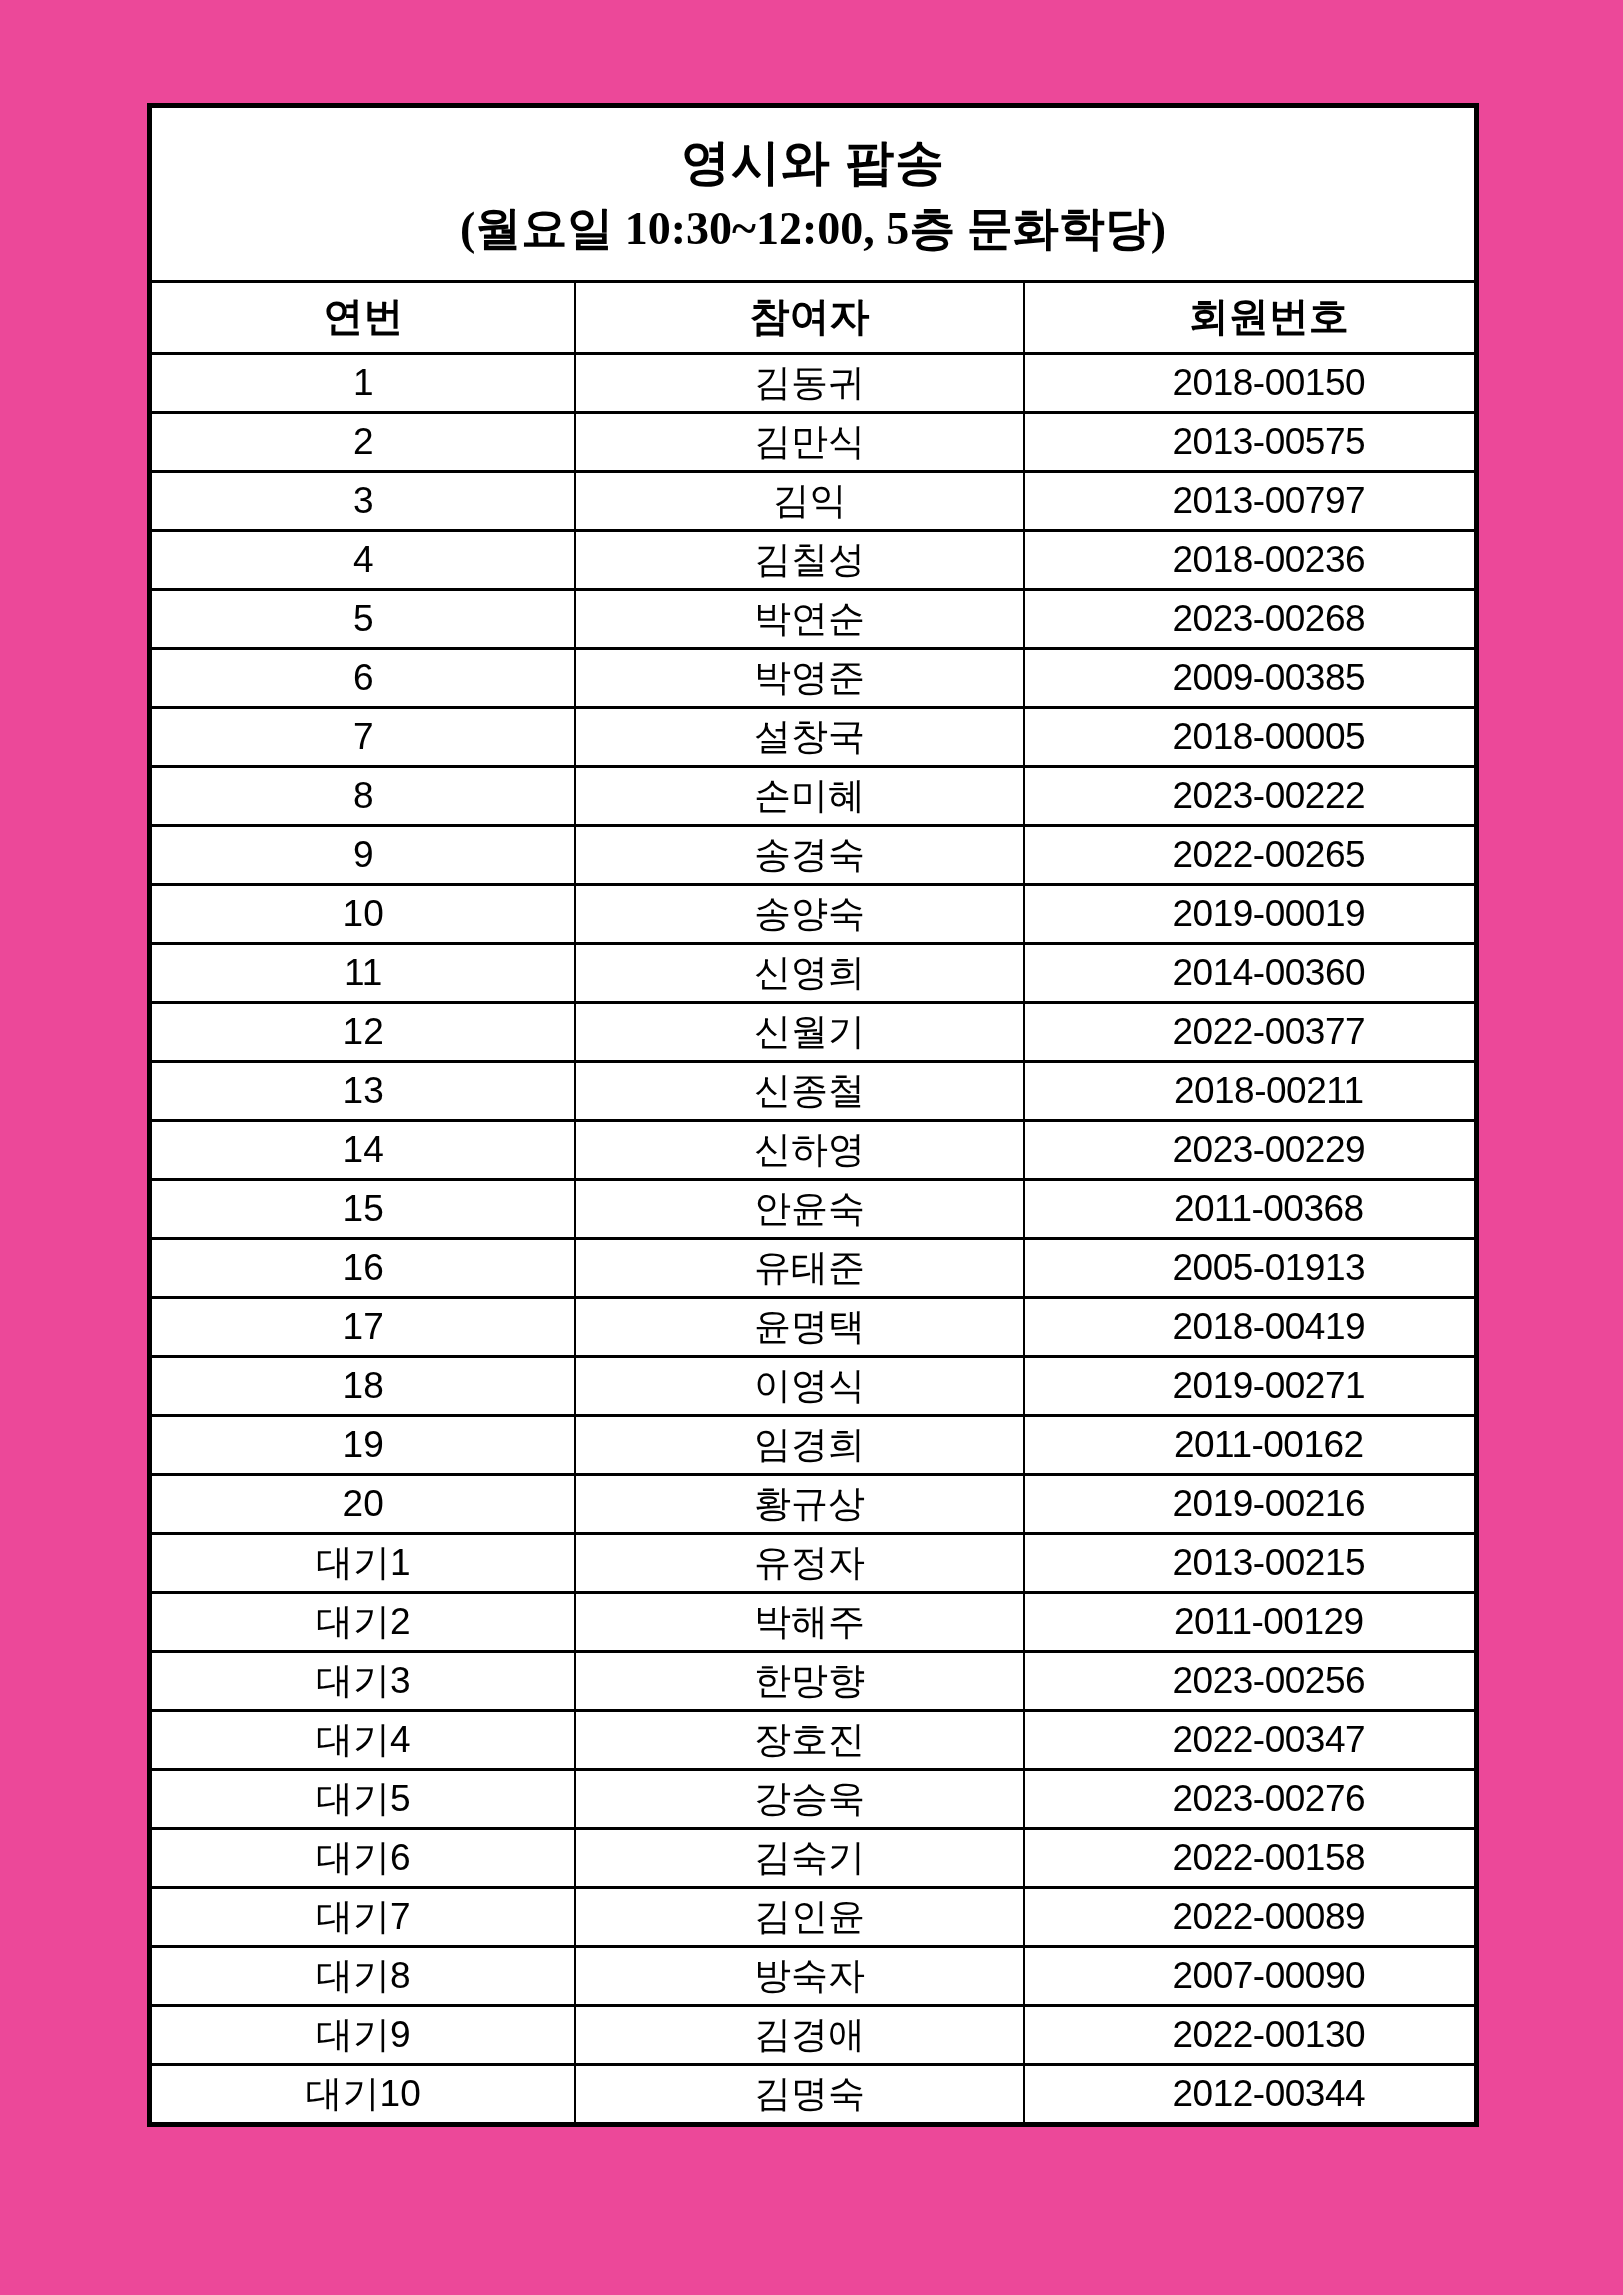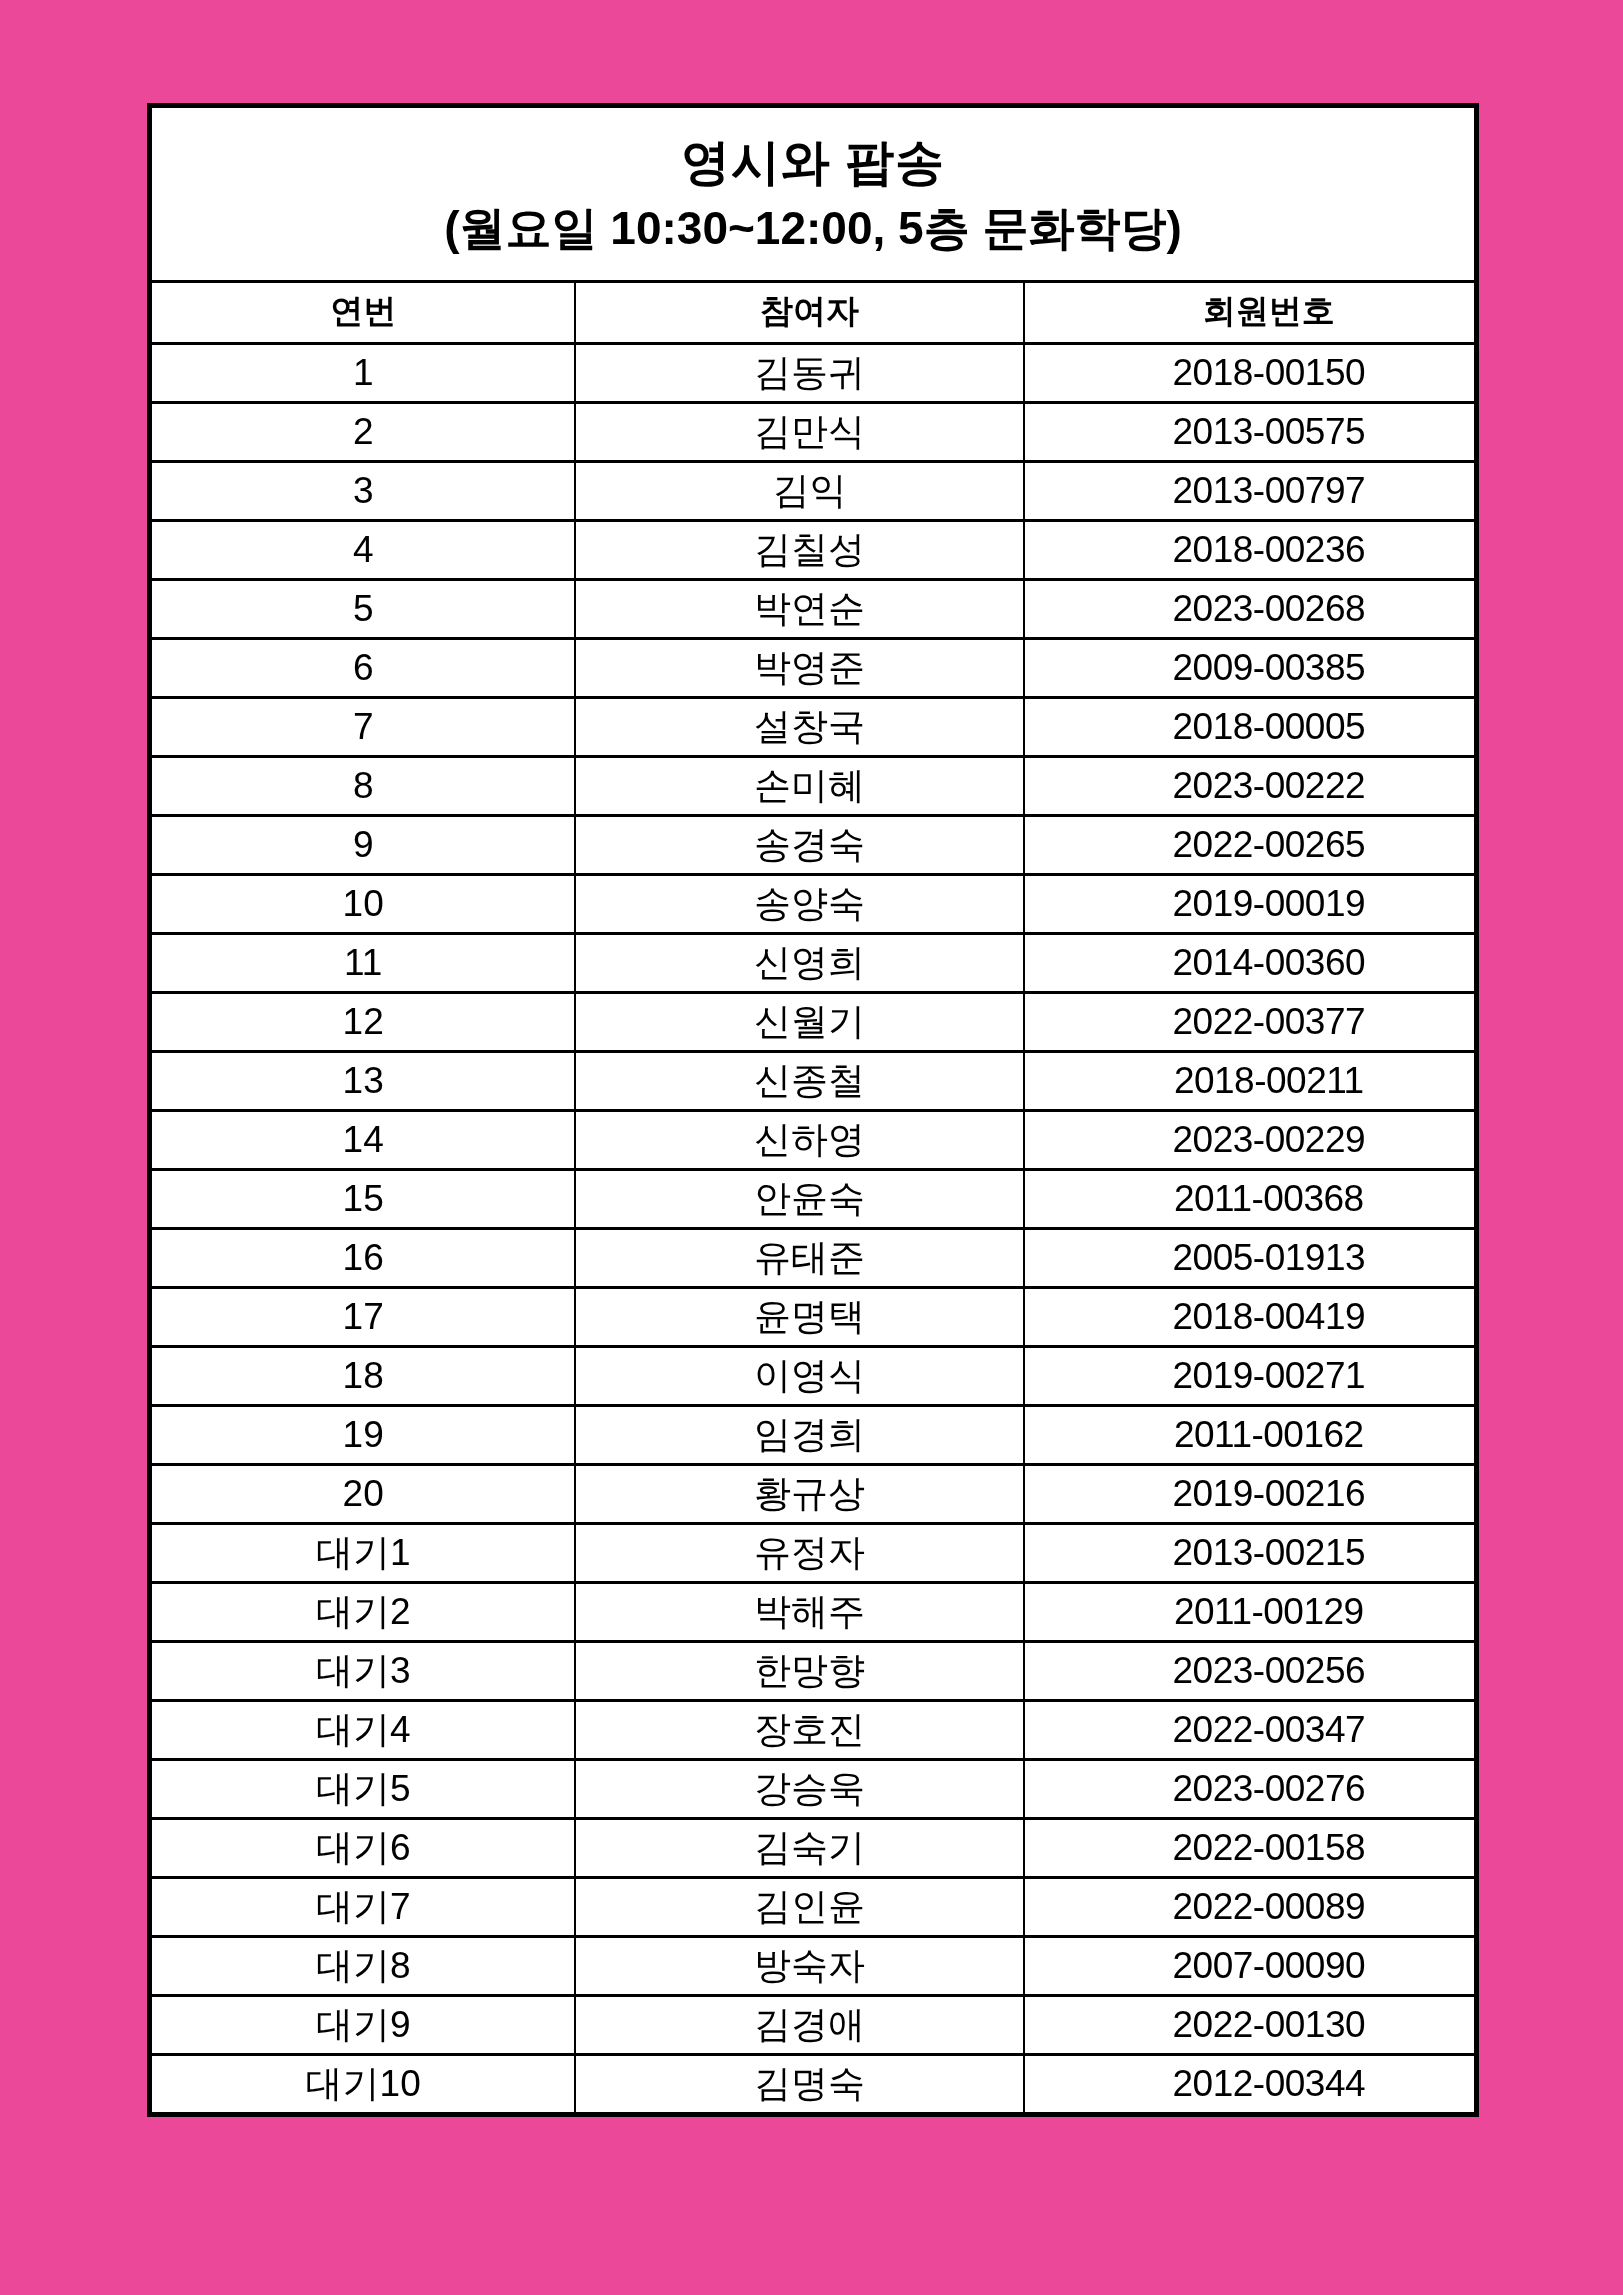--- a/index.html
+++ b/index.html
@@ -33,20 +33,21 @@
   .title {
     font-size: 49px;
     font-weight: bold;
     line-height: 1.5;
     letter-spacing: 0.9px;
   }
   .subtitle {
     font-size: 46px;
     font-weight: bold;
     line-height: 1.3;
+    font-family: Liberation Serif, serif;
   }
   .hrow {
     display: flex;
     align-items: stretch;
     border-bottom: 3.7px solid #000000;
   }
   .hrow:last-child { border-bottom: none; }
   .cell {
     box-sizing: border-box;
     border-right: 2.3px solid #000000;
@@ -54,21 +55,21 @@
     align-items: center;
     justify-content: center;
     text-align: center;
   }
   .cell:last-child { border-right: none; }
   .c1 { width: 33.6%; }
   .c2 { width: 33.9%; margin-left: 20px; }
   .c3 { width: 32.5%; margin-left: 39px; }
   .header-row .cell {
     font-weight: bold;
-    font-size: 33px;
+    font-size: 40px;
     padding: 6.5px 0 7.4px 0;
   }
   .data-row .cell {
     height: 56px;
     font-size: 37px;
   }
   .data-row .cell.num {
     letter-spacing: -0.5px;
     border-radius: 10px;
   }

